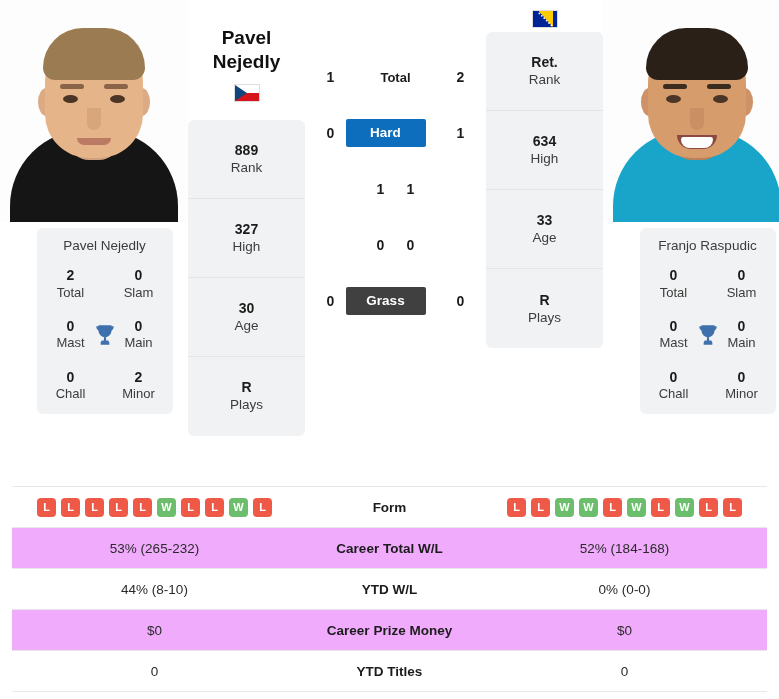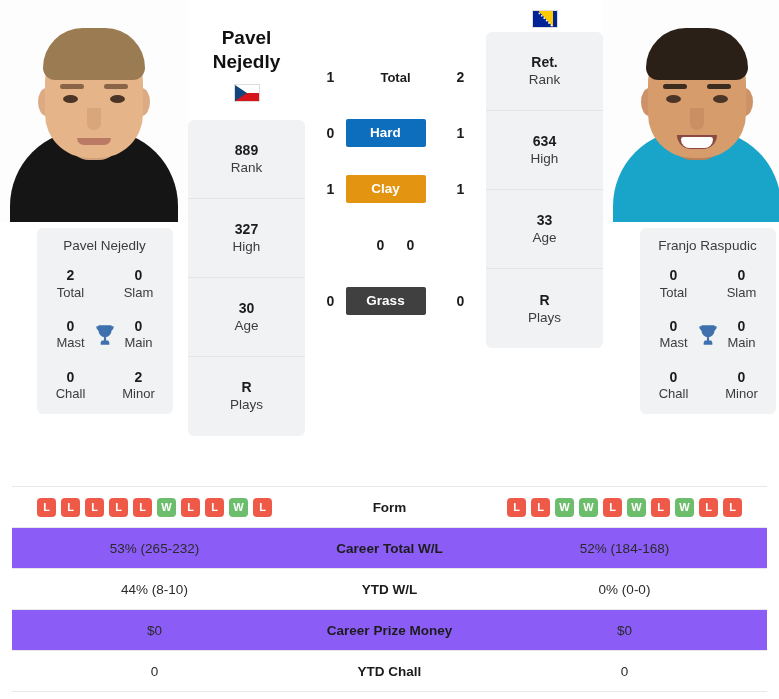--- a/index.html
+++ b/index.html
@@ -270,21 +270,21 @@
   .name-block { width: 117px; flex: 0 0 117px; }
 
   
   .cmp-table {
     width: 755px;
     margin: 8px auto 0;
     border-collapse: collapse;
   }
   .cmp-table tr { border-bottom: 1px solid #e8e8e8; }
   .cmp-table tr:first-child { border-top: 1px solid #e8e8e8; }
-  .cmp-table tr.alt { background: #8b5cf6; }
+  .cmp-table tr.alt { background: #f0abfc; }
   .cmp-table td {
     height: 41px;
     vertical-align: middle;
     font-size: 13.5px;
     text-align: center;
     color: #2a2a2a;
   }
   .cmp-table td.mid {
     font-weight: bold;
     color: #1c1c1c;
@@ -405,23 +405,20 @@
       </div>
       <div class="h2h-row">
         <div class="h2h-score">0</div>
         <div class="h2h-mid">
           <span class="surface-badge" style="background: rgb(13, 110, 189);">Hard</span>
         </div>
         <div class="h2h-score">1</div>
       </div>
       <div class="h2h-row">
         <div class="h2h-score">1</div>
-        <div class="h2h-mid">
-          <span class="surface-badge" style="background: rgb(227, 148, 16);">Clay</span>
-        </div>
         <div class="h2h-score">1</div>
       </div>
       <div class="h2h-row">
         <div class="h2h-score">0</div>
         <div class="h2h-score">0</div>
       </div>
       <div class="h2h-row">
         <div class="h2h-score">0</div>
         <div class="h2h-mid">
           <span class="surface-badge" style="background: #404040;">Grass</span>
@@ -561,17 +558,17 @@
         <td class="mid">YTD W/L</td>
         <td class="side">0% (0-0)</td>
       </tr>
       <tr class="alt">
         <td class="side">$0</td>
         <td class="mid">Career Prize Money</td>
         <td class="side">$0</td>
       </tr>
       <tr>
         <td class="side">0</td>
-        <td class="mid">YTD Chall</td>
+        <td class="mid">YTD Titles</td>
         <td class="side">0</td>
       </tr>
     </tbody>
 </table>
 
 </body></html>

